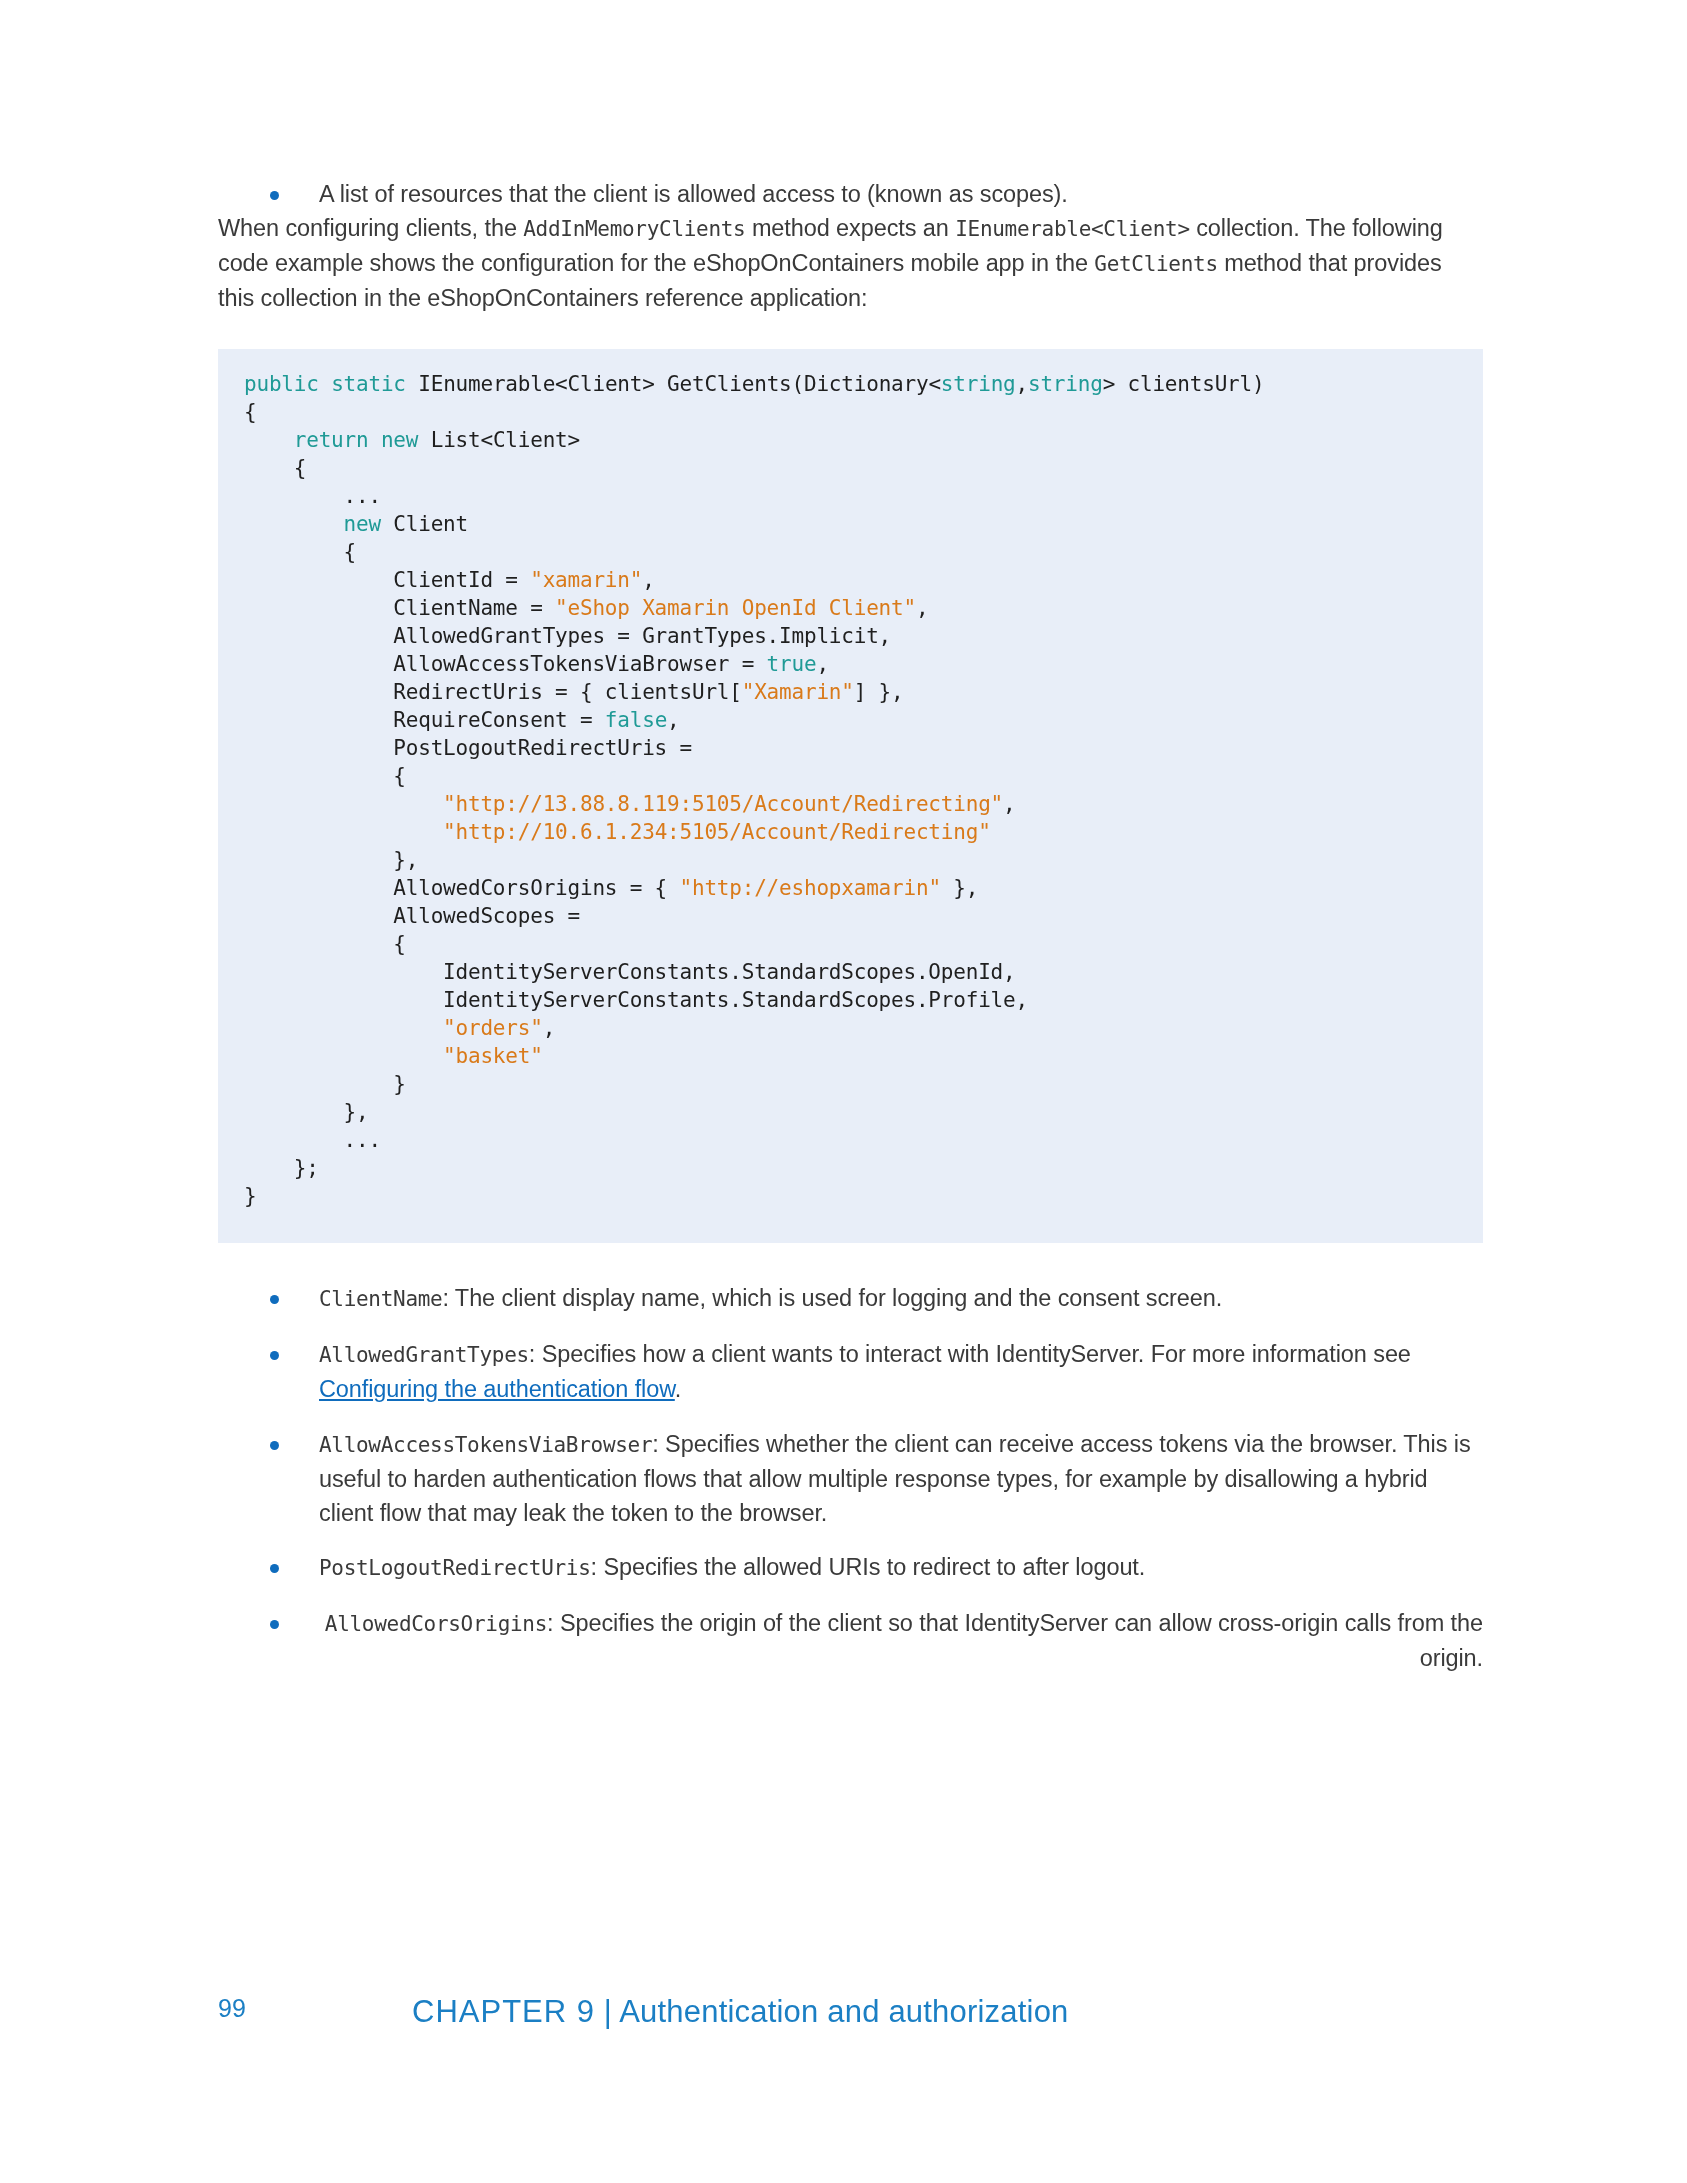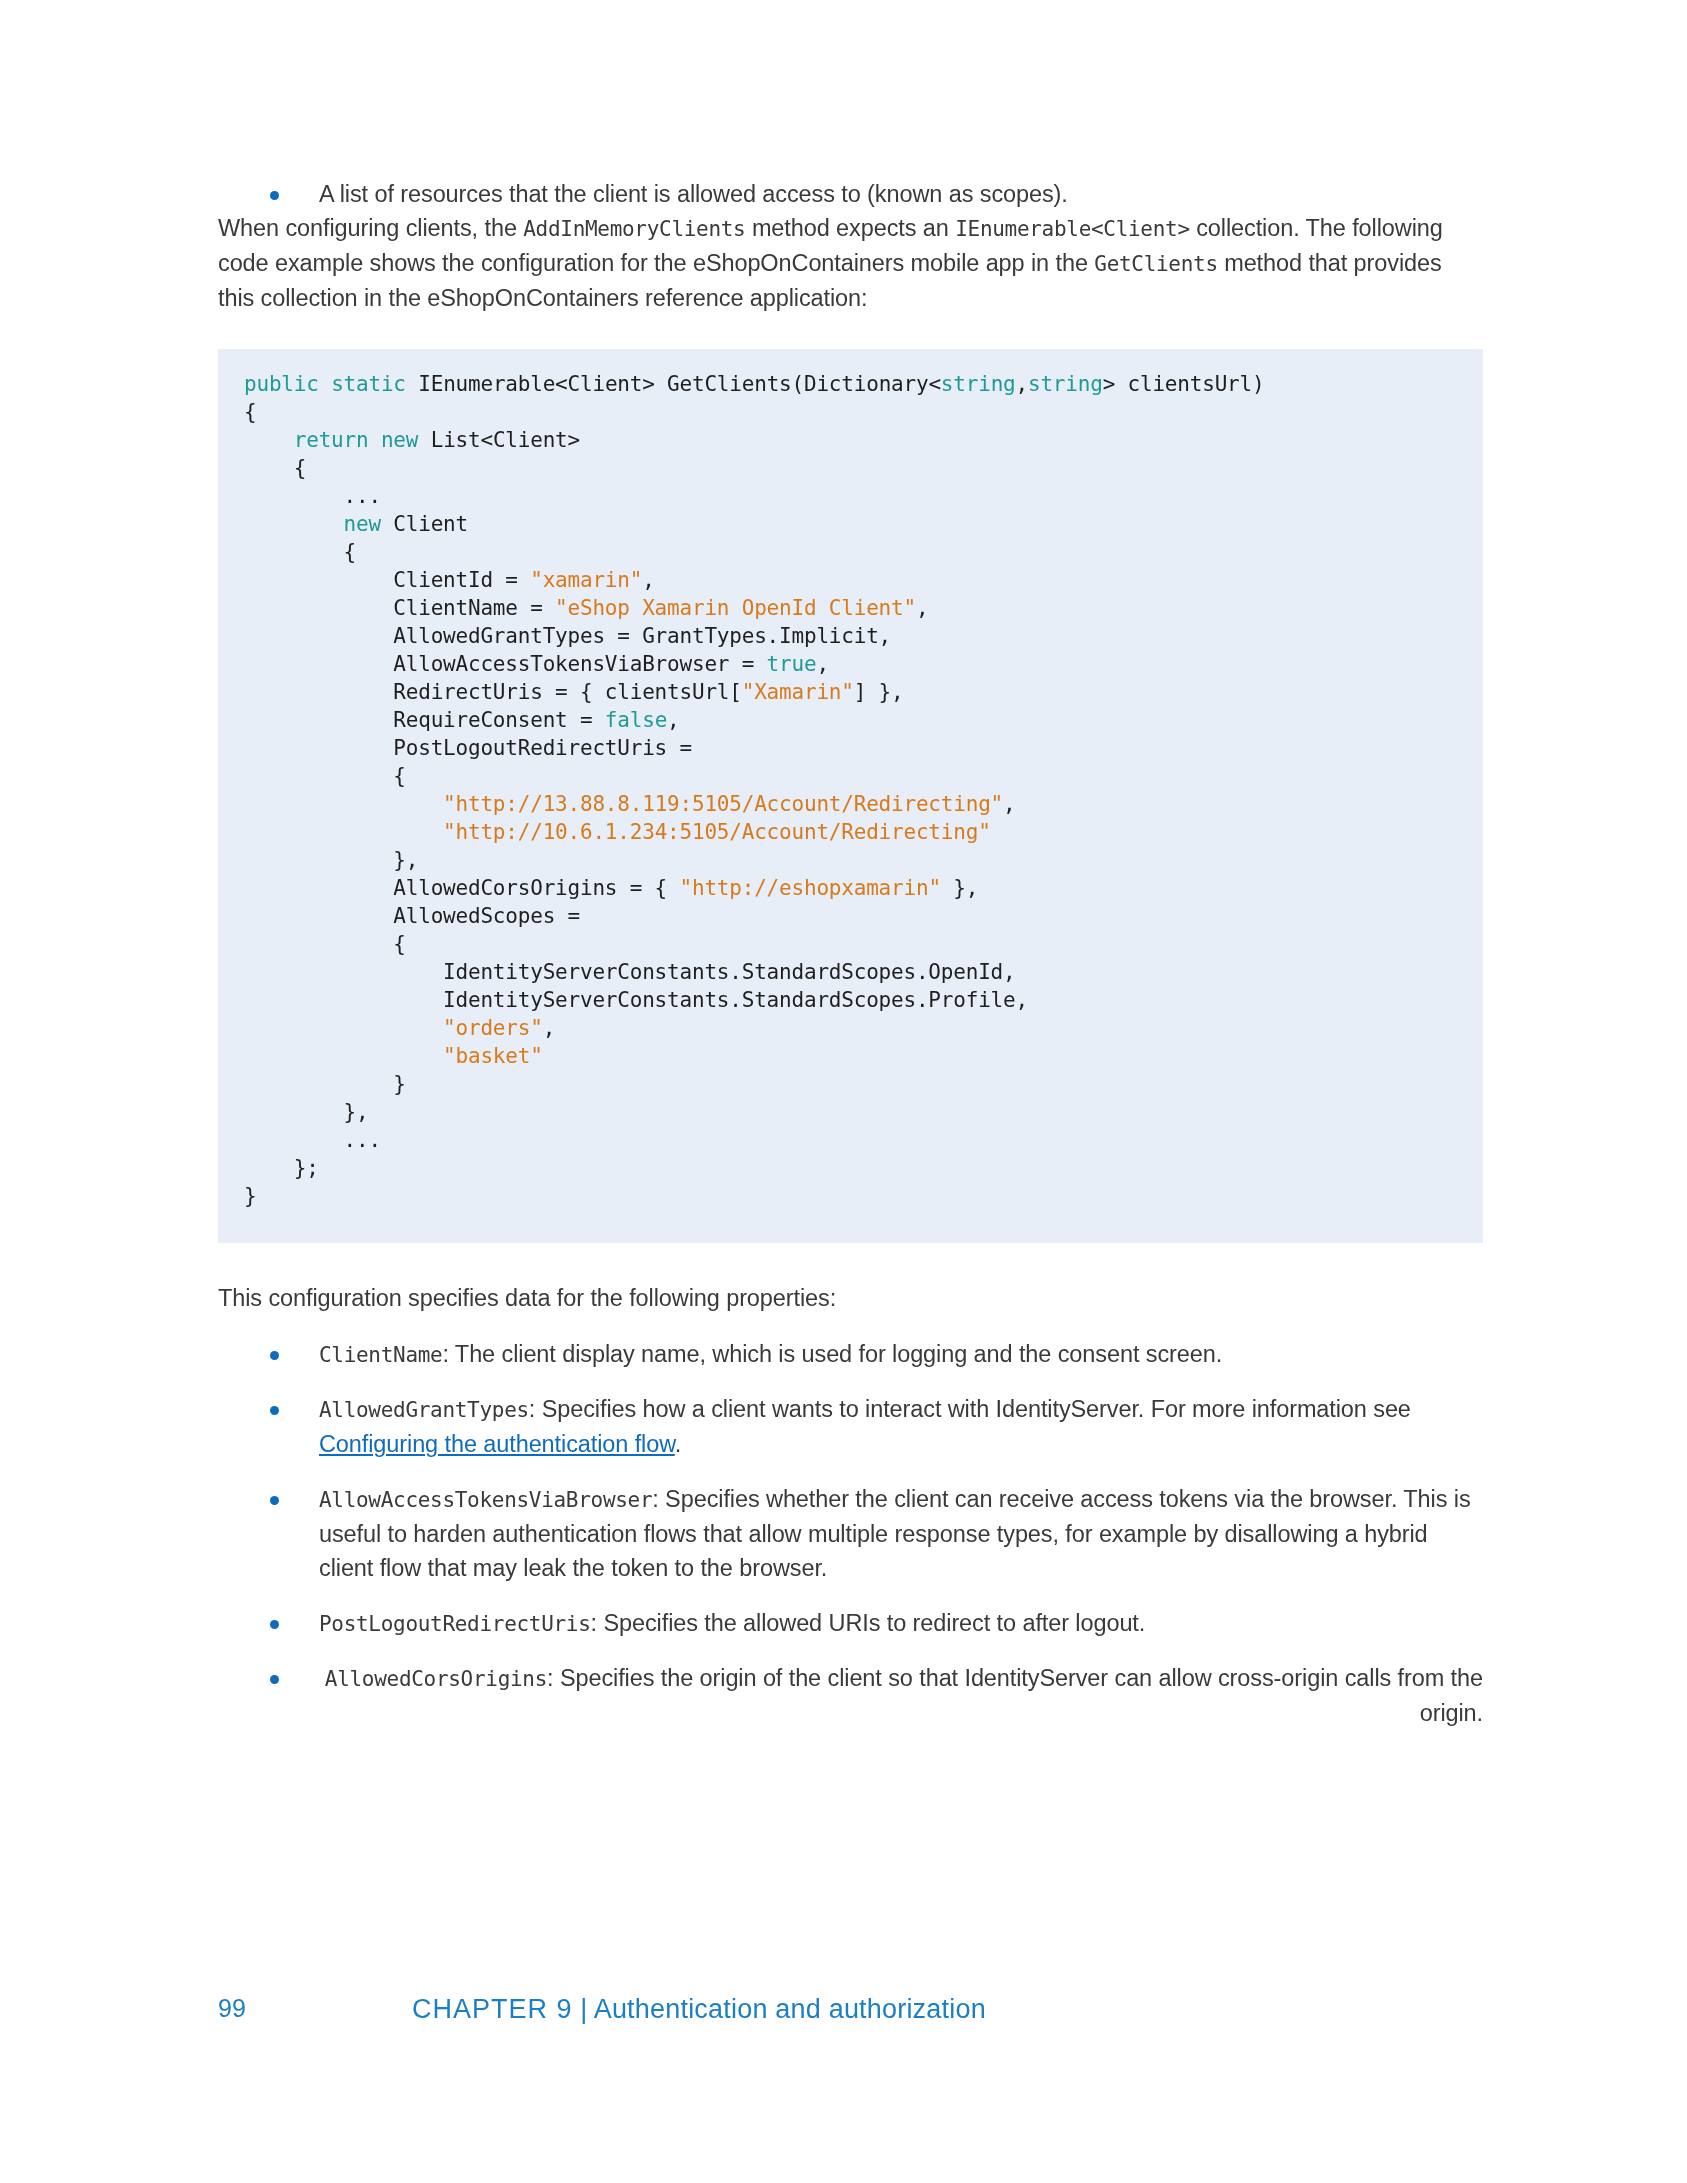--- a/index.html
+++ b/index.html
@@ -124,21 +124,21 @@
     position: absolute;
     left: 0;
     top: 0;
     font-size: 25px;
     color: #1b7fc4;
   }
   .footer .chap {
     position: absolute;
     left: 194px;
     top: 0;
-    font-size: 27px;
+    font-size: 31px;
     color: #1b7fc4;
     letter-spacing: 0.2px;
   }
   .footer .chap .cnum { letter-spacing: 1px; }
 </style>
 </head>
 <body>
 
 <div class="page">
 
@@ -181,21 +181,20 @@
                 <span class="s">"orders"</span>,
                 <span class="s">"basket"</span>
             }
         },
         ...
     };
 }</pre>
     </div>
 
     <div class="after-code">
-      <p class="body-para">This configuration specifies data for the following properties:</p>
 
       <ul class="bullets props" id="properties-list">
           <li><span class="mono">ClientName</span><span>: The client display name, which is used for logging and the consent screen.</span></li>
           <li><span class="mono">AllowedGrantTypes</span><span>: Specifies how a client wants to interact with IdentityServer. For more information see </span><a class="doclink" href="#">Configuring the authentication flow</a><span>.</span></li>
           <li><span class="mono">AllowAccessTokensViaBrowser</span><span>: Specifies whether the client can receive access tokens via the browser. This is useful to harden authentication flows that allow multiple response types, for example by disallowing a hybrid client flow that may leak the token to the browser.</span></li>
           <li><span class="mono">PostLogoutRedirectUris</span><span>: Specifies the allowed URIs to redirect to after logout.</span></li>
           <li><span class="mono">AllowedCorsOrigins</span><span>: Specifies the origin of the client so that IdentityServer can allow cross-origin calls from the origin.</span></li>
         </ul>
     </div>
 

